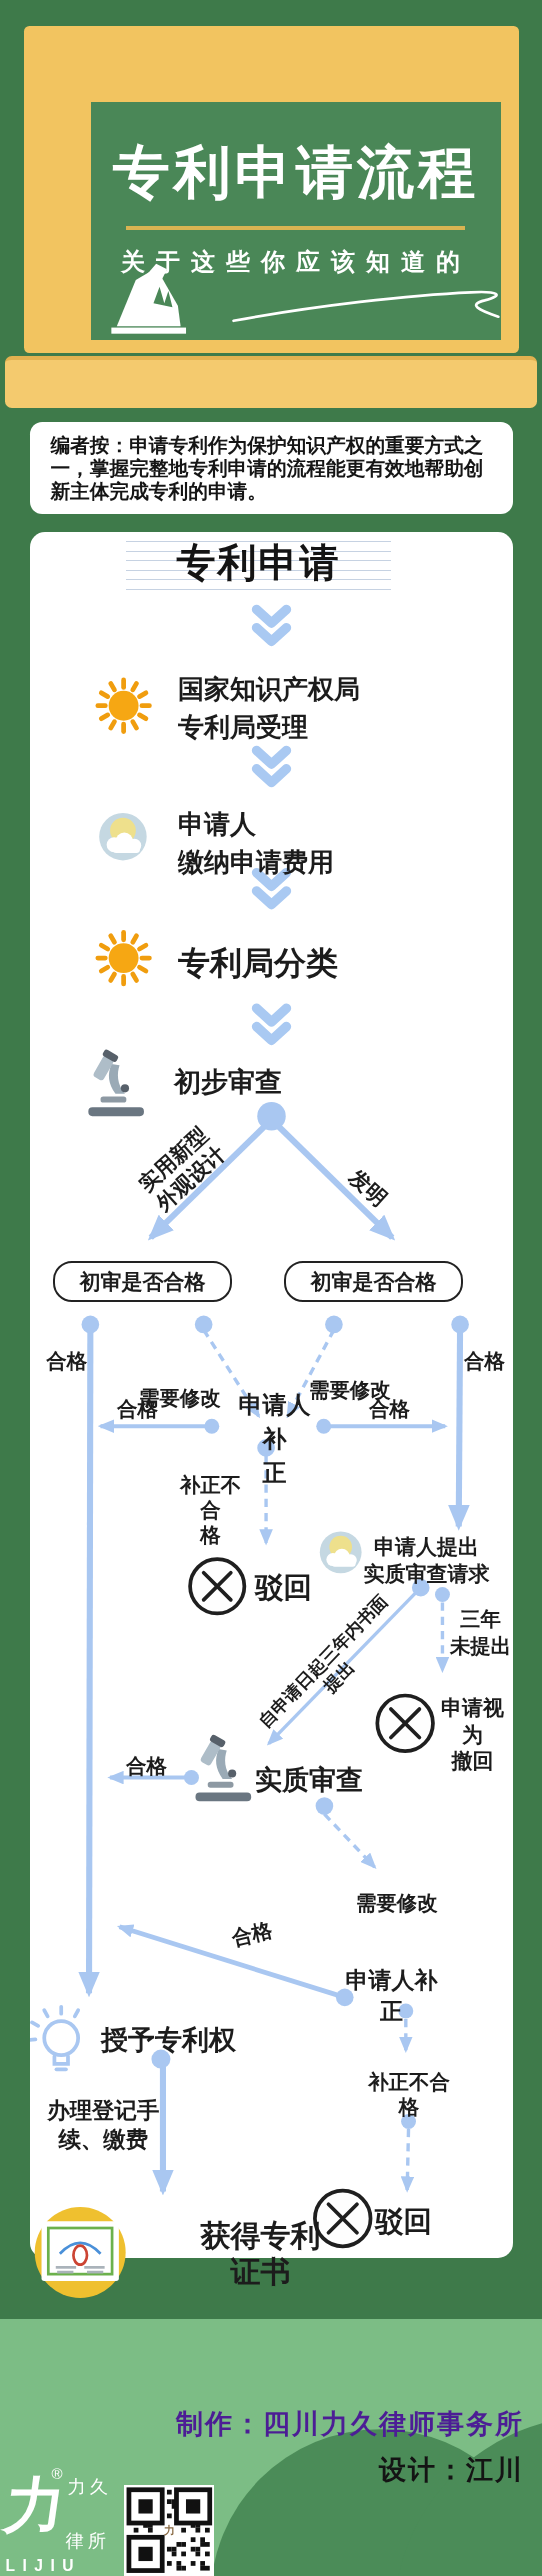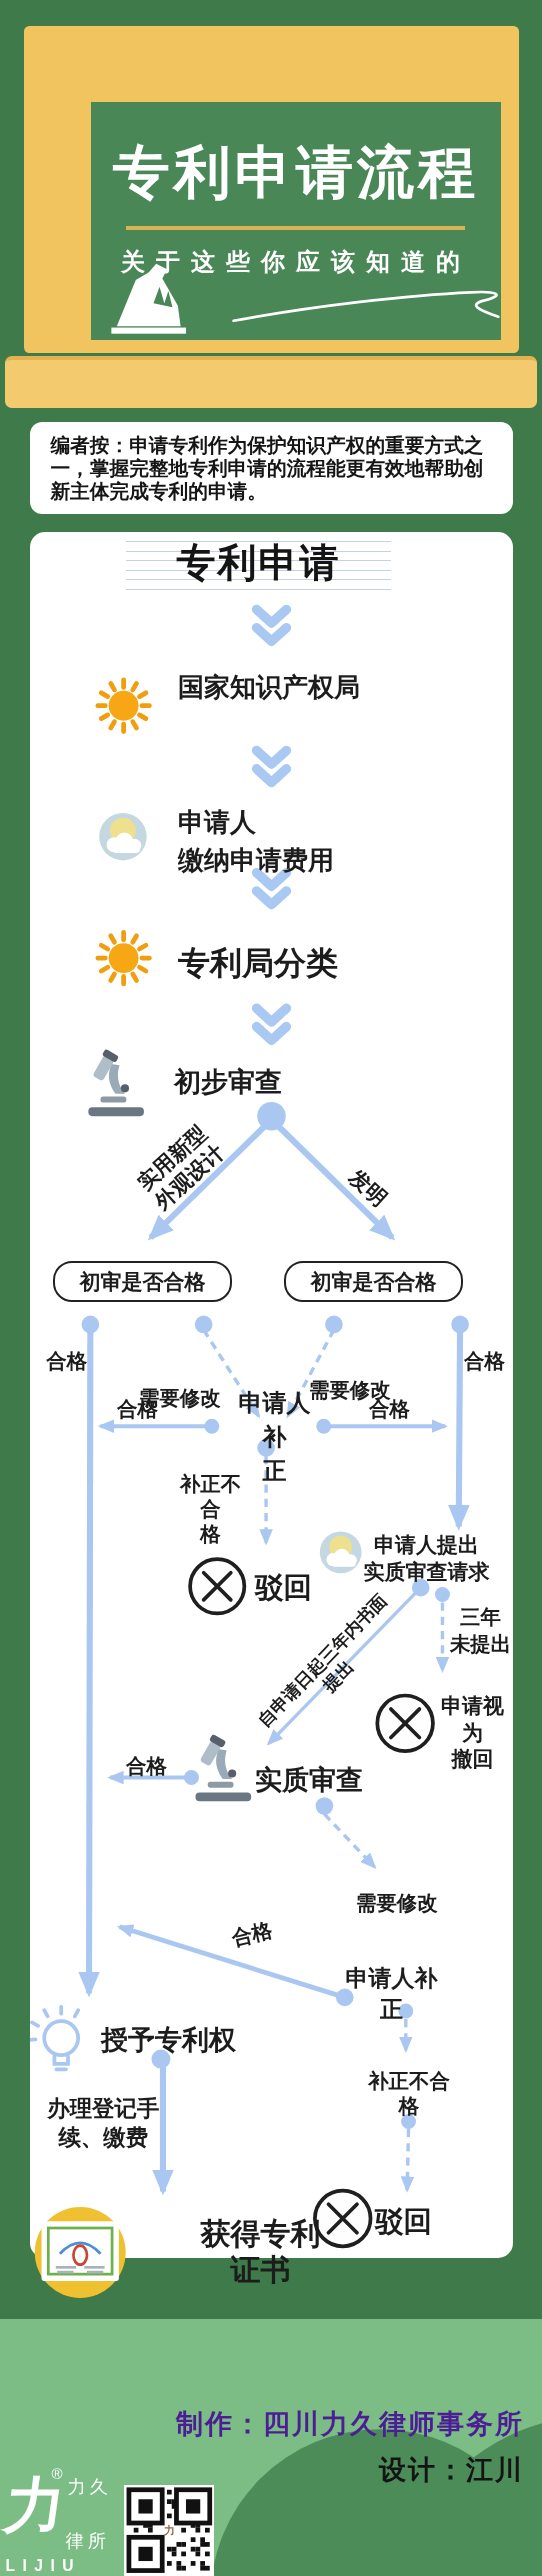--- a/index.html
+++ b/index.html
@@ -16,21 +16,21 @@
           font-size:24px;font-weight:bold;letter-spacing:11px;}
   .bb-tray{position:absolute;left:5.4px;top:356px;width:532px;height:52px;background:#f4ca6e;
            border-radius:6.8px;border-top:4.1px solid #e2b150;box-sizing:border-box;}
 
   
   .note{position:absolute;left:30px;top:422px;width:483px;height:92px;background:#fff;border-radius:12.2px;
         box-sizing:border-box;padding:11.5px 20.4px;}
   .note p{margin:0;font-size:19.7px;line-height:23px;font-weight:bold;color:#151515;}
 
   
-  .card{position:absolute;left:30px;top:532px;width:483px;height:1726px;background:#fff;border-radius:15px;font-family:Liberation Mono, monospace;}
+  .card{position:absolute;left:30px;top:532px;width:483px;height:1726px;background:#fff;border-radius:15px;}
   .wires{position:absolute;left:0;top:0;}
   .lbl{position:absolute;color:#1c1c1c;font-weight:bold;white-space:nowrap;}
   .ctr{text-align:center;white-space:normal;}
   .rot{transform-origin:center center;}
   .flow-title-bg{position:absolute;left:96px;top:1.4px;width:265px;height:57px;
      background:repeating-linear-gradient(#ffffff 0px,#ffffff 8.1px,#c6d2e2 8.1px,#c6d2e2 9.5px);}
   .flow-title{position:absolute;left:96px;top:4.1px;width:265px;text-align:center;
      font-size:39px;font-weight:bold;color:#141414;letter-spacing:2px;}
   .checkbox{position:absolute;width:179px;height:41px;border:2.7px solid #222;border-radius:19px;
      background:#fff;display:flex;align-items:center;justify-content:center;
@@ -260,20 +260,21 @@
           <line x1="-36" y1="22" x2="-6" y2="22"></line>
             <line x1="6" y1="22" x2="36" y2="22"></line>
           <line x1="-34" y1="29" x2="-10" y2="29"></line>
             <line x1="10" y1="29" x2="34" y2="29"></line>
         </g>
       </g>
     </svg>
 
     <div class="lbl" style="left:148px;top:138px;font-size:26px;line-height:38px;">
       <div>国家知识产权局</div>
+      <div>专利局受理</div>
     </div>
     <div class="lbl" style="left:148px;top:273px;font-size:26px;line-height:38px;">
       <div>申请人</div>
       <div>缴纳申请费用</div>
     </div>
     <div class="lbl" style="left:148px;top:410px;font-size:32px;">专利局分类</div>
     <div class="lbl" style="left:144px;top:532px;font-size:27px;">初步审查</div>
 
     <div class="lbl rot ctr" style="left:152px;top:637px;font-size:21px;line-height:26px;transform:translate(-50%,-50%) rotate(-42deg);">
       <div>实用新型</div>

